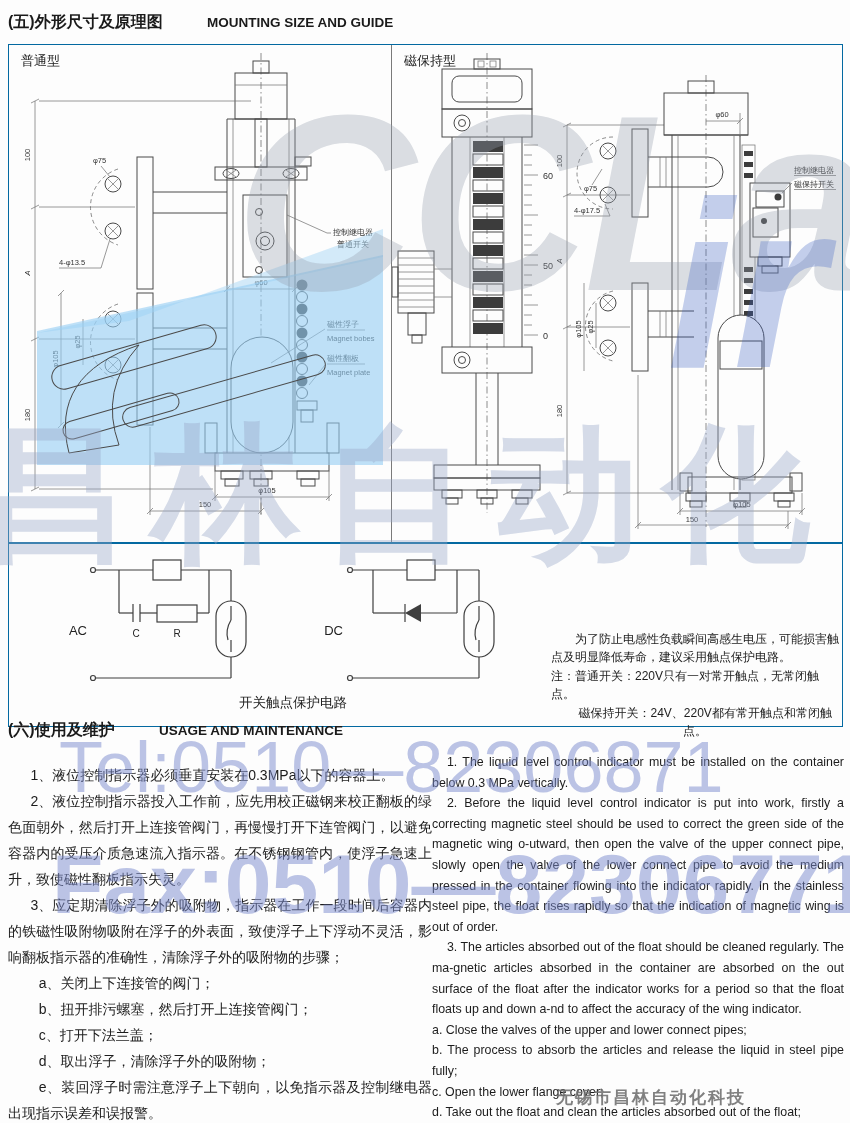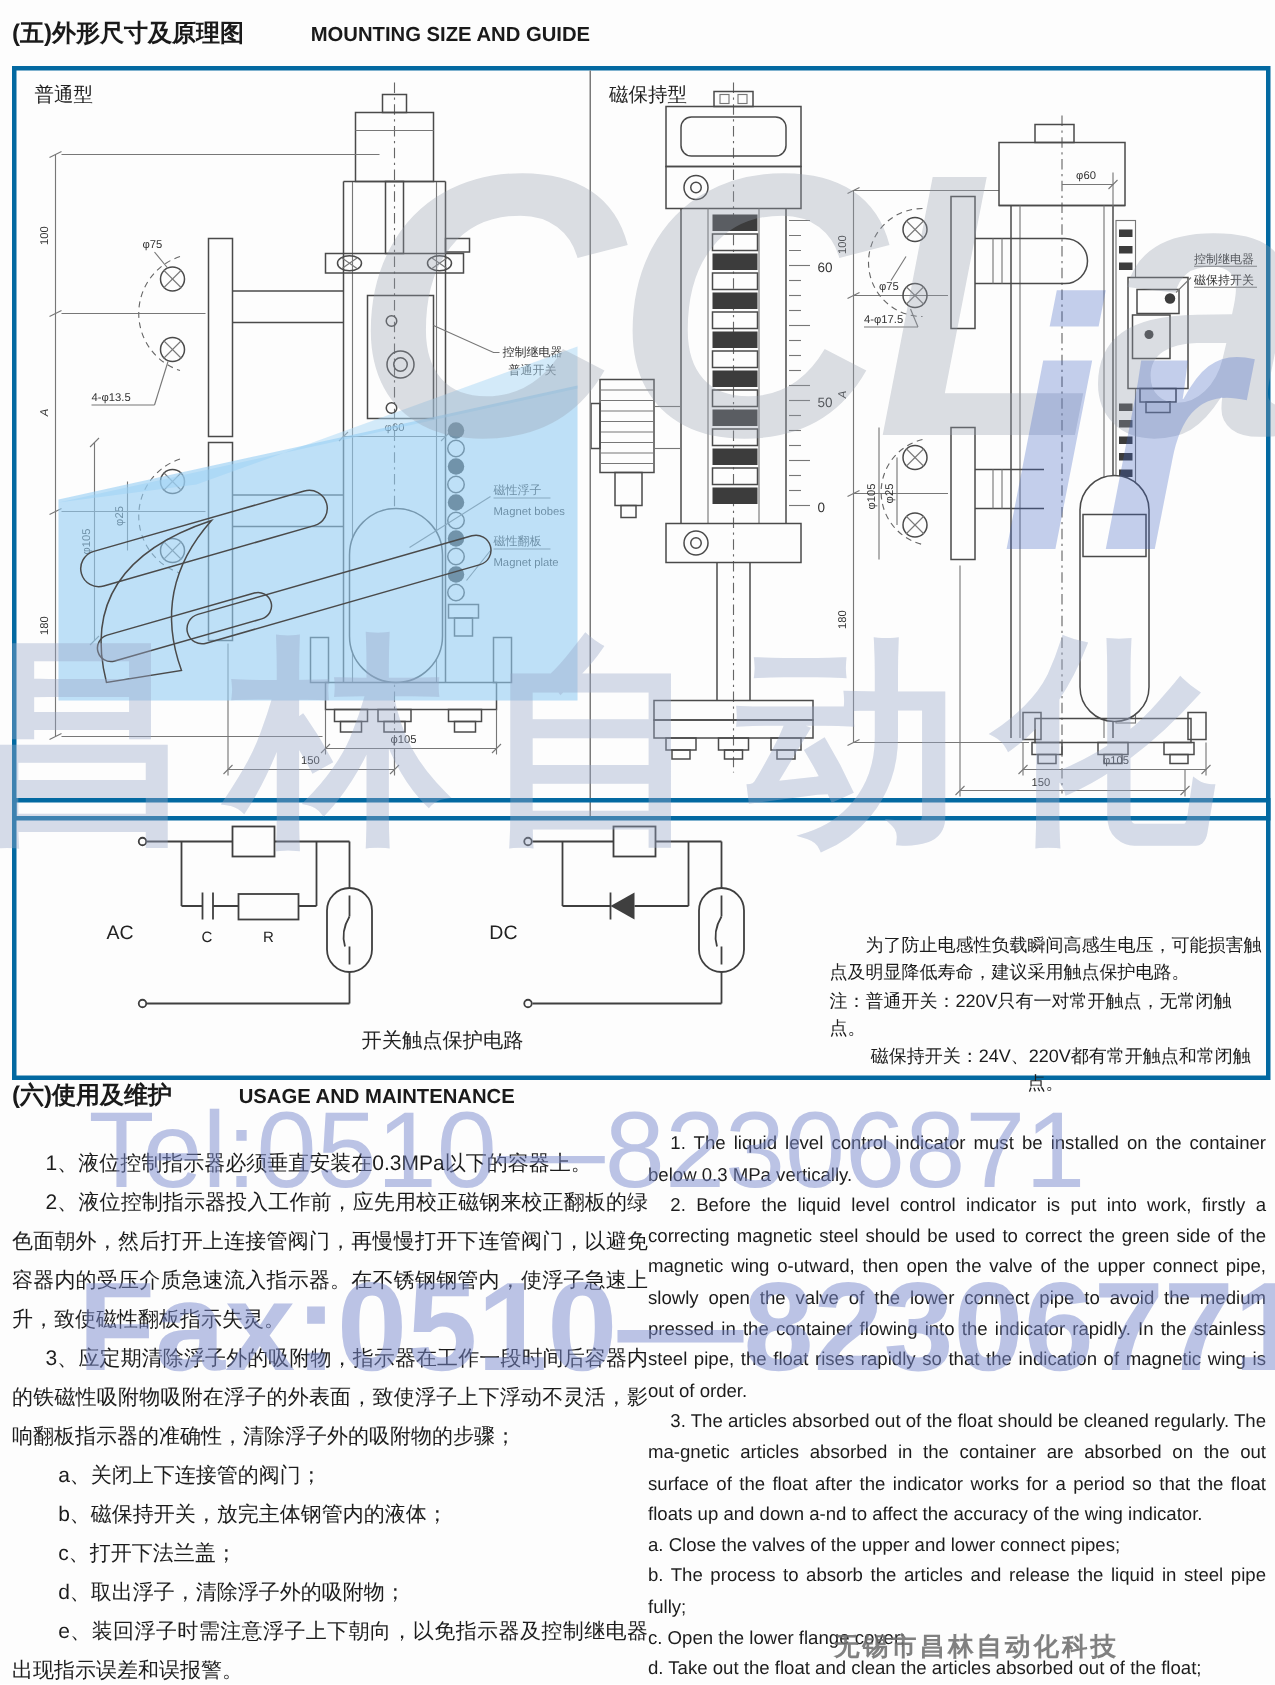--- a/index.html
+++ b/index.html
@@ -3,21 +3,21 @@
 <meta charset="utf-8">
 <style>
   html,body{margin:0;padding:0;background:#fff;}
   #page{position:relative;width:850px;height:1123px;background:#fdfdfd;overflow:hidden;
         font-family:"Liberation Sans","DejaVu Sans",sans-serif;color:#1c1c1c;}
   .abs{position:absolute;}
   
   .h-zh{font-size:16px;font-weight:bold;color:#1a1a1a;}
   .h-en{font-size:13.5px;font-weight:bold;color:#1a1a1a;margin-left:8px;padding-left:32px;}
   
-  .frame{border:3px solid #0369a1;background:transparent;}
+  .frame{border:1px solid #0369a1;background:transparent;}
   .divider{border-left:1px solid #7a7a7a;}
   
   .draw line,.draw rect,.draw circle,.draw ellipse,.draw path,.draw polyline{stroke:#4a4a4a;fill:none;stroke-width:1;}
   .draw .thin{stroke:#777;stroke-width:0.75;}
   .draw .cl{stroke-dasharray:7 3 1.5 3;stroke-width:0.75;stroke:#666;}
   .draw .dash{stroke-dasharray:4 3;stroke-width:0.75;stroke:#666;}
   .draw .fillk{fill:#3c3c3c;stroke:none;}
   .draw .wht{fill:#fdfdfd;}
   .draw text{fill:#333;stroke:none;font-size:8px;font-family:"Liberation Sans",sans-serif;}
   .draw .dim{font-size:7.5px;}
@@ -434,21 +434,21 @@
         <line x1="246" y1="330" x2="246" y2="484" class="thin"></line>
           <line x1="396" y1="466" x2="396" y2="484" class="thin"></line>
         <line x1="246" y1="480" x2="396" y2="480" class="thin"></line>
         <line x1="243" y1="483" x2="249" y2="477" class="thin"></line>
           <line x1="393" y1="483" x2="399" y2="477" class="thin"></line>
         <text x="300" y="477" text-anchor="middle" class="dim">150</text>
       </g>
     </svg>
   </div>
 
-  <div class="abs frame" style="left:8px;top:532px;width:833px;height:182px;">
+  <div class="abs frame" style="left:8px;top:543px;width:833px;height:182px;">
     <svg class="circ abs" style="left:0;top:0;" width="540" height="180" viewBox="0 0 540 180">
 
       <g>
         <circle cx="84" cy="26" r="2.5"></circle>
           <circle cx="84" cy="134" r="2.5"></circle>
         <line x1="87" y1="26" x2="144" y2="26"></line>
         <rect x="144" y="16" width="28" height="20"></rect>
         <line x1="172" y1="26" x2="222" y2="26"></line>
         <line x1="110" y1="26" x2="110" y2="69"></line>
         <line x1="110" y1="69" x2="124" y2="69"></line>
@@ -504,21 +504,21 @@
   <div class="abs" style="left:8px;top:720px;">
     <span class="h-zh">(六)使用及维护</span>
     <span class="h-en">USAGE AND MAINTENANCE</span>
   </div>
 
   <div class="abs col-zh" style="left:8px;top:762px;">
     <p class="num">1、液位控制指示器必须垂直安装在0.3MPa以下的容器上。</p>
     <p class="num">2、液位控制指示器投入工作前，应先用校正磁钢来校正翻板的绿色面朝外，然后打开上连接管阀门，再慢慢打开下连管阀门，以避免容器内的受压介质急速流入指示器。在不锈钢钢管内，使浮子急速上升，致使磁性翻板指示失灵。</p>
     <p class="num">3、应定期清除浮子外的吸附物，指示器在工作一段时间后容器内的铁磁性吸附物吸附在浮子的外表面，致使浮子上下浮动不灵活，影响翻板指示器的准确性，清除浮子外的吸附物的步骤；</p>
     <p class="sub">a、关闭上下连接管的阀门；</p>
-    <p class="sub">b、磁保持开关，放完主体钢管内的液体；</p>
+    <p class="sub">b、扭开排污螺塞，然后打开上连接管阀门；</p>
     <p class="sub">c、打开下法兰盖；</p>
     <p class="sub">d、取出浮子，清除浮子外的吸附物；</p>
     <p class="sub">e、装回浮子时需注意浮子上下朝向，以免指示器及控制继电器出现指示误差和误报警。</p>
 
   </div>
 
   <div class="abs col-en" style="left:432px;top:752px;">
     <p class="num">1. The liquid level control indicator must be installed on the container below 0.3 MPa vertically.</p>
     <p class="num">2. Before the liquid level control indicator is put into work, firstly a correcting magnetic steel should be used to correct the green side of the magnetic wing o-utward, then open the valve of the upper connect pipe, slowly open the valve of the lower connect pipe to avoid the medium pressed in the container flowing into the indicator rapidly. In the stainless steel pipe, the float rises rapidly so that the indication of magnetic wing is out of order.</p>
     <p class="num">3. The articles absorbed out of the float should be cleaned regularly. The ma-gnetic articles absorbed in the container are absorbed on the out surface of the float after the indicator works for a period so that the float floats up and down a-nd to affect the accuracy of the wing indicator.</p>

